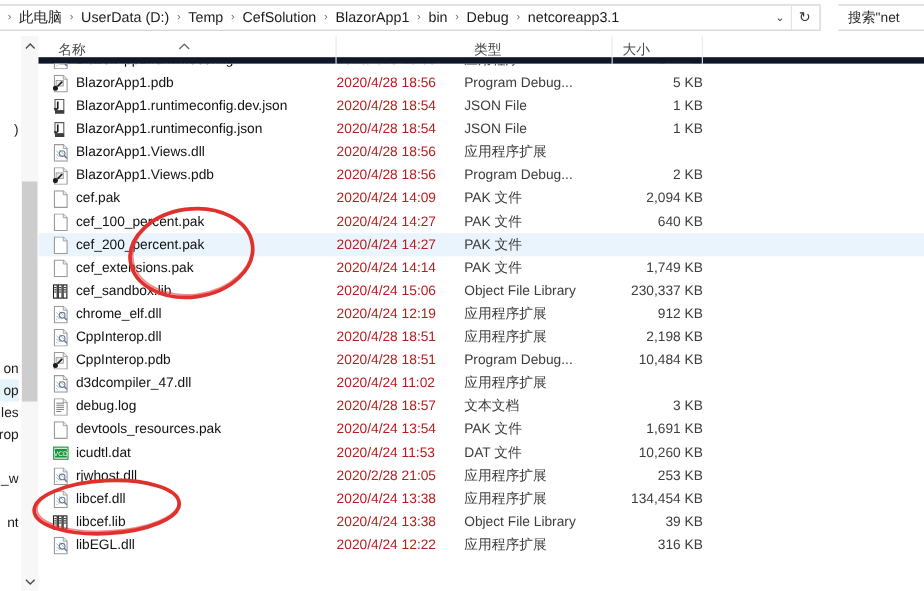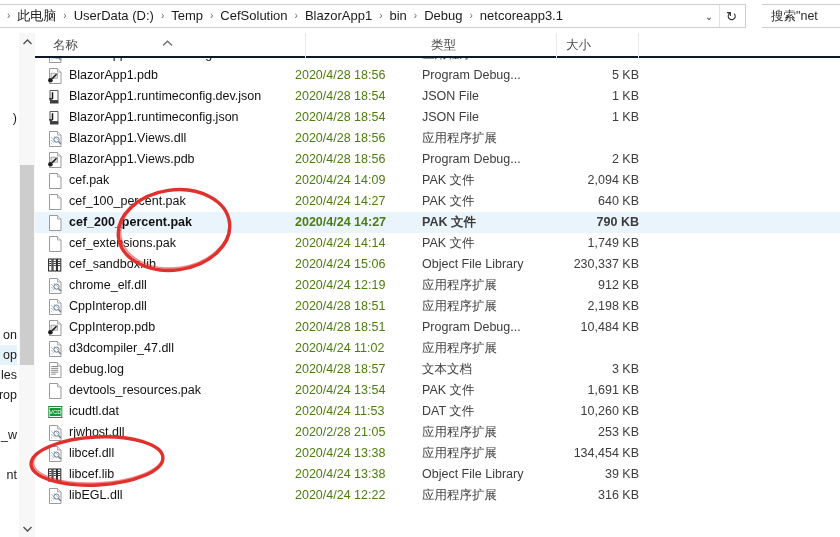--- a/index.html
+++ b/index.html
@@ -139,21 +139,21 @@
     height: 200px;
     background: #cdcdcd;
   }
 
   
   #headers {
     position: absolute;
     left: 35px; top: 33px;
     width: 805px; height: 25px;
     background: #ffffff;
-    border-bottom: 2px solid #0f172a;
+    border-bottom: 6px solid #0f172a;
   }
   .hdr {
     position: absolute;
     top: 0;
     height: 25px;
     line-height: 25px;
     font-size: 12.5px;
     color: #4a4a4a;
     padding-left: 9px;
     border-right: 1px solid #e8e8e8;
@@ -177,39 +177,39 @@
     width: 805px;
     height: 479px;
     background: #ffffff;
     overflow: hidden;
   }
   .row {
     position: relative;
     height: 21px;
     width: 100%;
   }
-  .row.selected { background: #e9f4fc; font-weight: bold; }
+  .row.selected { background: #e9f4fc; }
   .row.clipped-top { height: 7px; overflow: hidden; }
   .row.clipped-top .cell { line-height: 21px; margin-top: -14px; }
 
   .cell {
     position: absolute;
     top: 0;
     height: 21px;
     line-height: 21px;
     font-size: 12.5px;
     white-space: nowrap;
     overflow: hidden;
   }
   .c-name {
     left: 9px; width: 262px;
     color: #111111;
     padding-left: 25px;
   }
-  .c-date { left: 260px; width: 116px; color: #4d7c0f; }
+  .c-date { left: 271px; width: 116px; color: #b91c1c; }
   .c-type { left: 387px; width: 135px; color: #3d3d3d; }
   .c-size {
     left: 500px; width: 104px;
     color: #3d3d3d;
     text-align: right;
   }
 
   
   .ficon {
     position: absolute;
@@ -407,21 +407,20 @@
     </div>
     <div class="row selected">
       <div class="cell c-name"><span class="ficon">
           <svg width="15" height="16" viewBox="0 0 15 16">
             <path d="M1.5 0.5 h8 l3.5 3.5 v11.5 h-11.5 z" fill="#ffffff" stroke="#9a9a9a" stroke-width="1"></path>
             <path d="M9.5 0.5 v3.5 h3.5" fill="#ededed" stroke="#9a9a9a" stroke-width="0.8"></path>
           </svg>
         </span>cef_200_percent.pak</div>
       <div class="cell c-date">2020/4/24 14:27</div>
       <div class="cell c-type">PAK 文件</div>
-      <div class="cell c-size">790 KB</div>
     </div>
     <div class="row">
       <div class="cell c-name"><span class="ficon">
           <svg width="15" height="16" viewBox="0 0 15 16">
             <path d="M1.5 0.5 h8 l3.5 3.5 v11.5 h-11.5 z" fill="#ffffff" stroke="#9a9a9a" stroke-width="1"></path>
             <path d="M9.5 0.5 v3.5 h3.5" fill="#ededed" stroke="#9a9a9a" stroke-width="0.8"></path>
           </svg>
         </span>cef_extensions.pak</div>
       <div class="cell c-date">2020/4/24 14:14</div>
       <div class="cell c-type">PAK 文件</div>

